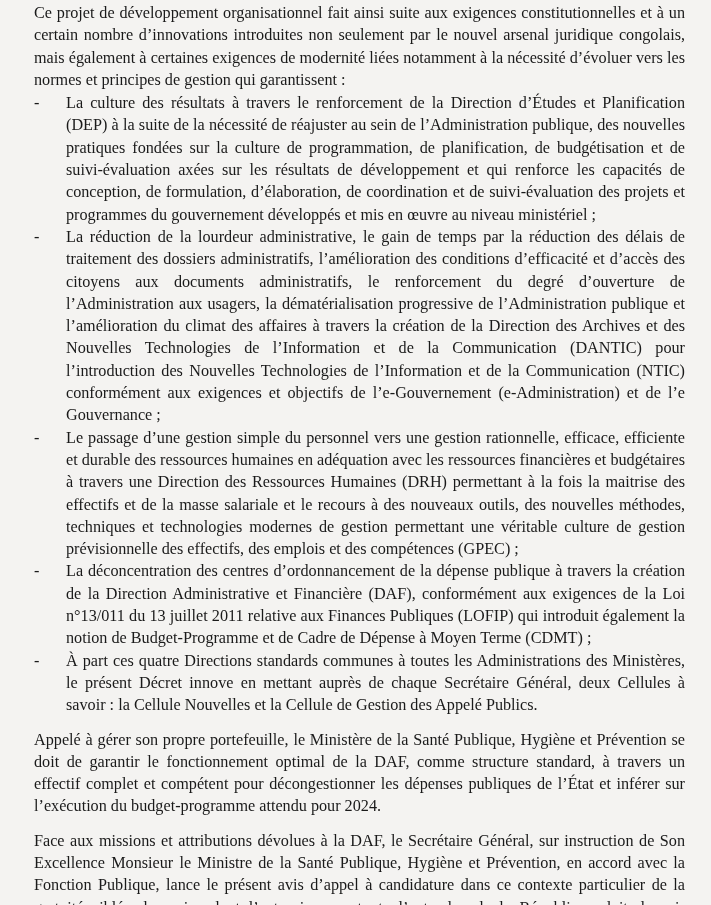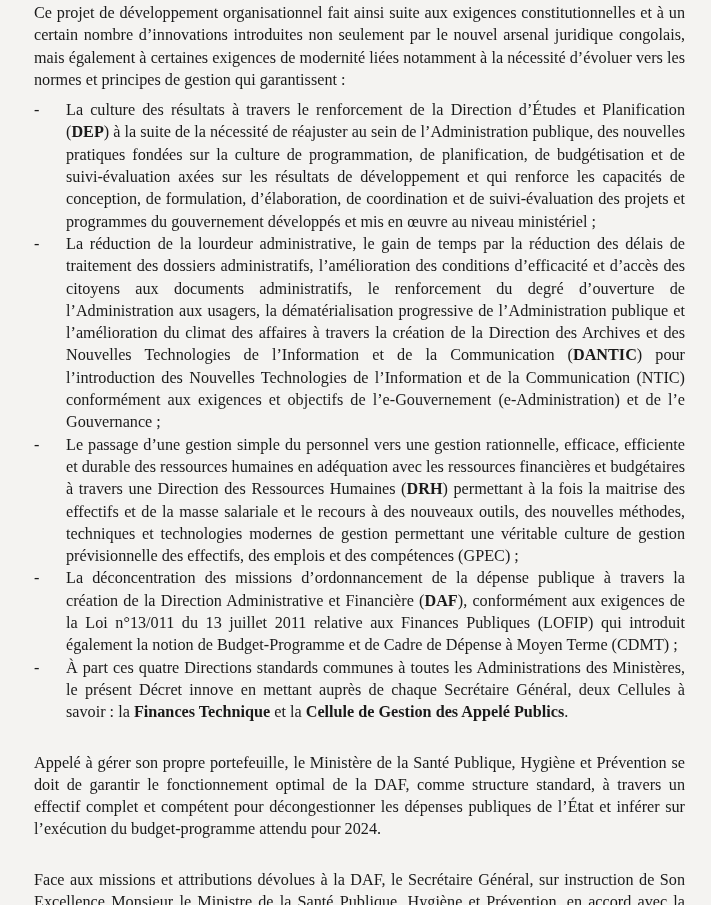--- a/index.html
+++ b/index.html
@@ -6,26 +6,26 @@
   body {
     width: 711px; height: 905px; overflow: hidden;
     background: #f4f3f1;
     font-family: "Liberation Serif", "DejaVu Serif", serif;
     color: #1a1a1a;
     font-size: 16.2px;
     line-height: 22.3px;
   }
   .page { position: relative; padding: 2px 26px 0 34px; }
   p { margin: 0; text-align: justify; }
-  p.intro { margin-bottom: 8px; }
+  p.intro { margin-bottom: 1px; }
   ul.bullets { list-style: none; margin: 0; padding: 0; }
   ul.bullets li { position: relative; padding-left: 32px; text-align: justify; }
   ul.bullets li .dash { position: absolute; left: 0; top: 0; }
-  p.para { margin-top: 28px; }
-  b { font-weight: bold; }
+  p.para { margin-top: 12px; }
+  b { font-weight: normal; }
 </style>
 </head>
 <body>
 
 <div class="page">
   <p class="intro">Ce projet de développement organisationnel fait ainsi suite aux exigences constitutionnelles et à un certain nombre d’innovations introduites non seulement par le nouvel arsenal juridique congolais, mais également à certaines exigences de modernité liées notamment à la nécessité d’évoluer vers les normes et principes de gestion qui garantissent :</p>
 
   <ul class="bullets">
     <li>
       <span class="dash">-</span>
@@ -34,23 +34,23 @@
     <li>
       <span class="dash">-</span>
       <span>La réduction de la lourdeur administrative, le gain de temps par la réduction des délais de traitement des dossiers administratifs, l’amélioration des conditions d’efficacité et d’accès des citoyens aux documents administratifs, le renforcement du degré d’ouverture de l’Administration aux usagers, la dématérialisation progressive de l’Administration publique et l’amélioration du climat des affaires à travers la création de la Direction des Archives et des Nouvelles Technologies de l’Information et de la Communication (</span><b>DANTIC</b><span>) pour l’introduction des Nouvelles Technologies de l’Information et de la Communication (NTIC) conformément aux exigences et objectifs de l’e-Gouvernement (e-Administration) et de l’e Gouvernance ;</span>
     </li>
     <li>
       <span class="dash">-</span>
       <span>Le passage d’une gestion simple du personnel vers une gestion rationnelle, efficace, efficiente et durable des ressources humaines en adéquation avec les ressources financières et budgétaires à travers une Direction des Ressources Humaines (</span><b>DRH</b><span>) permettant à la fois la maitrise des effectifs et de la masse salariale et le recours à des nouveaux outils, des nouvelles méthodes, techniques et technologies modernes de gestion permettant une véritable culture de gestion prévisionnelle des effectifs, des emplois et des compétences (GPEC) ;</span>
     </li>
     <li>
       <span class="dash">-</span>
-      <span>La déconcentration des missions d’ordonnancement de la dépense publique à travers la création de la Direction Administrative et Financière (</span><b>DAF</b><span>), conformément aux exigences de la Loi n°13/011 du 13 juillet 2011 relative aux Finances Publiques (LOFIP) qui introduit également la notion de Budget-Programme et de Cadre de Dépense à Moyen Terme (CDMT) ;</span>
+      <span>La déconcentration des centres d’ordonnancement de la dépense publique à travers la création de la Direction Administrative et Financière (</span><b>DAF</b><span>), conformément aux exigences de la Loi n°13/011 du 13 juillet 2011 relative aux Finances Publiques (LOFIP) qui introduit également la notion de Budget-Programme et de Cadre de Dépense à Moyen Terme (CDMT) ;</span>
     </li>
     <li>
       <span class="dash">-</span>
-      <span>À part ces quatre Directions standards communes à toutes les Administrations des Ministères, le présent Décret innove en mettant auprès de chaque Secrétaire Général, deux Cellules à savoir : la </span><b>Finances Technique</b><span> et la </span><b>Cellule de Gestion des Appelé Publics</b><span>.</span>
+      <span>À part ces quatre Directions standards communes à toutes les Administrations des Ministères, le présent Décret innove en mettant auprès de chaque Secrétaire Général, deux Cellules à savoir : la </span><b>Cellule Nouvelles</b><span> et la </span><b>Cellule de Gestion des Appelé Publics</b><span>.</span>
     </li>
   </ul>
 
   <p class="para">Appelé à gérer son propre portefeuille, le Ministère de la Santé Publique, Hygiène et Prévention se doit de garantir le fonctionnement optimal de la DAF, comme structure standard, à travers un effectif complet et compétent pour décongestionner les dépenses publiques de l’État et inférer sur l’exécution du budget-programme attendu pour 2024.</p>
   <p class="para">Face aux missions et attributions dévolues à la DAF, le Secrétaire Général, sur instruction de Son Excellence Monsieur le Ministre de la Santé Publique, Hygiène et Prévention, en accord avec la Fonction Publique, lance le présent avis d’appel à candidature dans ce contexte particulier de la gratuité ciblée des soins dont l’extension sur toute l’entendue de la République doit devenir effective.</p>
 </div>
 
 </body></html>

